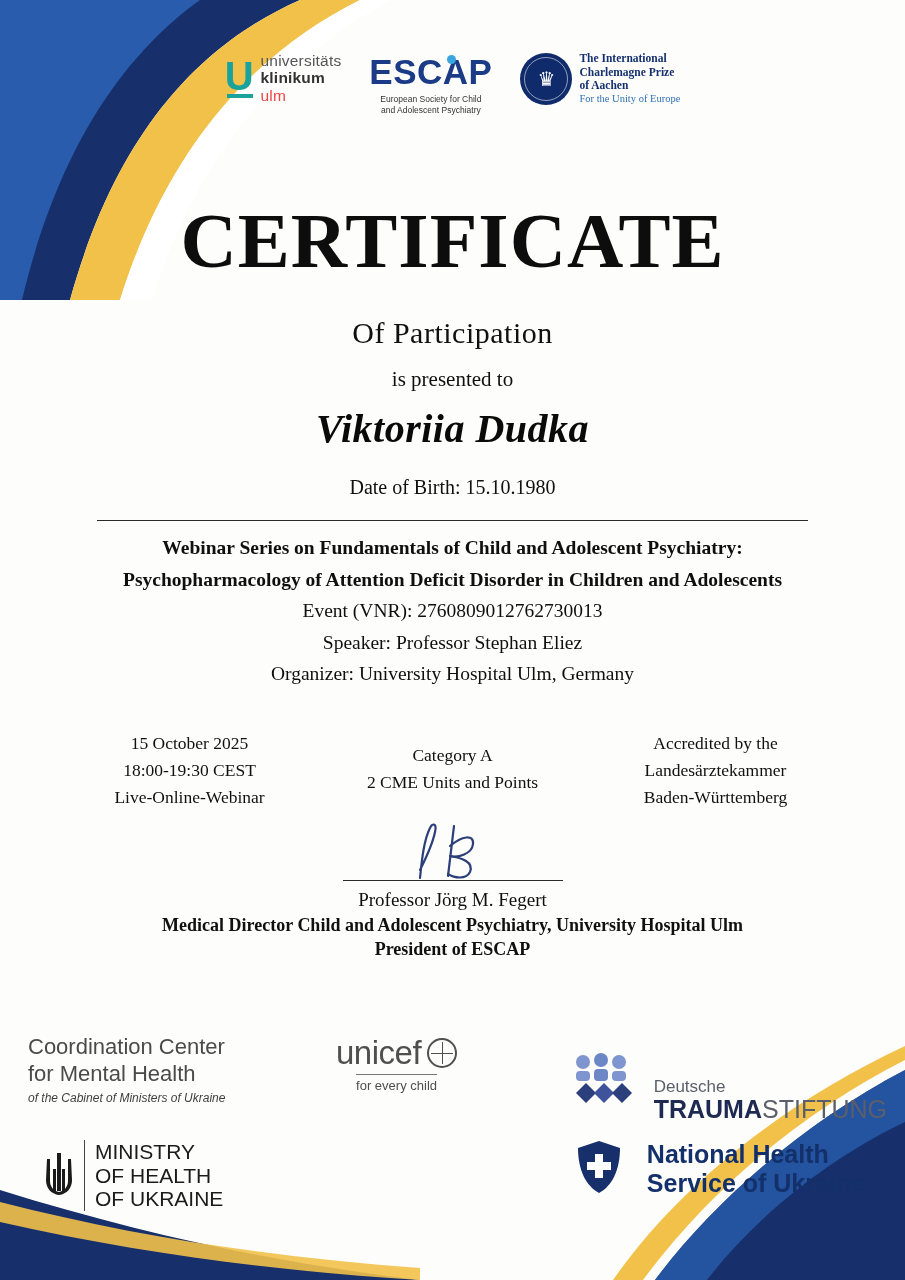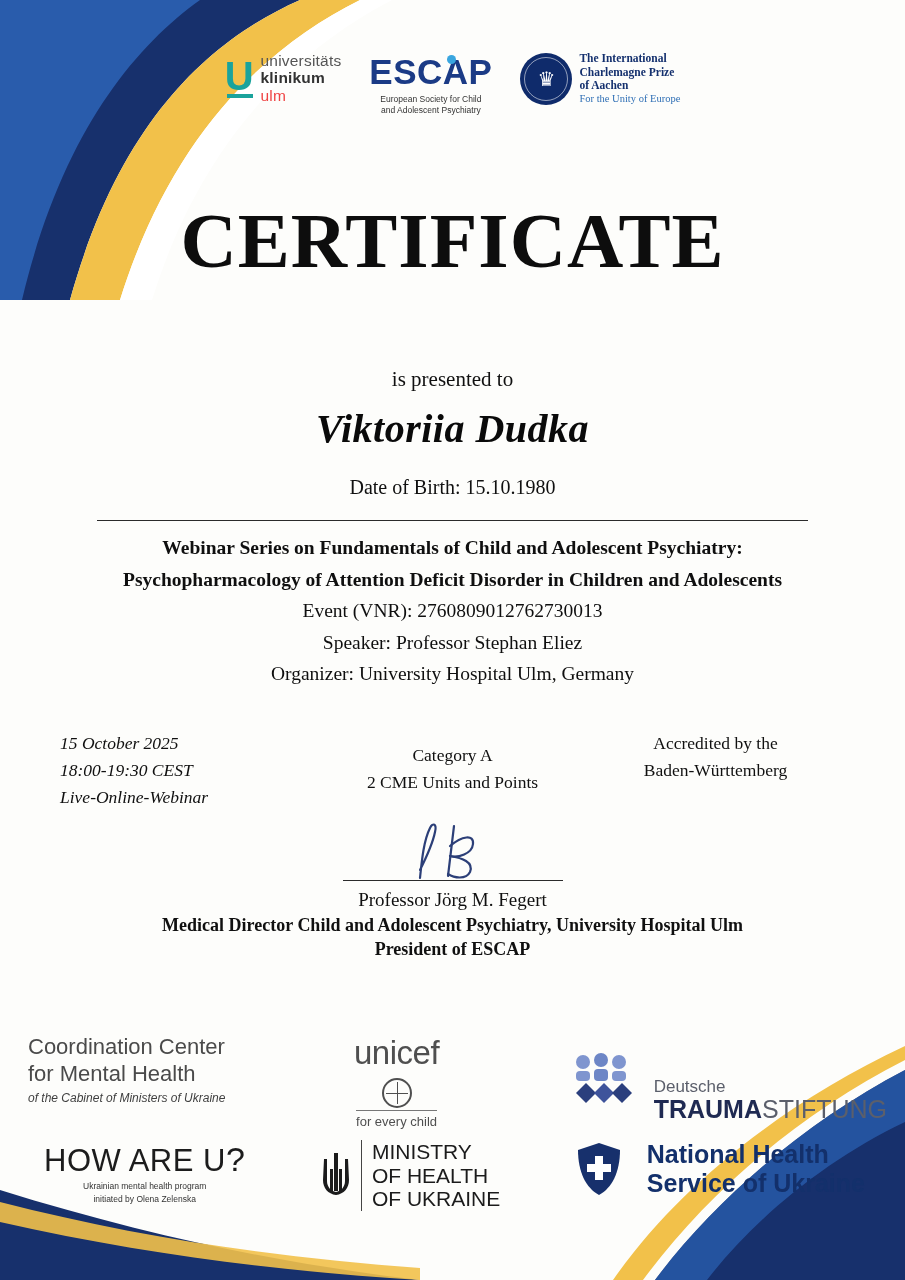--- a/index.html
+++ b/index.html
@@ -188,21 +188,21 @@
   .three-col {
     position: absolute;
     top: 730px;
     left: 60px; right: 60px;
     display: flex;
     justify-content: space-between;
     align-items: flex-start;
     color: #101010;
   }
   .three-col .col { width: 33%; text-align: center; line-height: 1.55; font-size: 17.5px; }
-  .three-col .col.left { text-align: left; font-style: italic; }
+  .three-col .col.left { text-align: center; }
   .three-col .col.mid { padding-top: 12px; }
   .three-col .col.right { text-align: center; }
 
   .sig-wrap {
     position: absolute;
     top: 818px; left: 0; right: 0;
     display: flex;
     flex-direction: column;
     align-items: center;
   }
@@ -241,21 +241,21 @@
   }
   .ccmh {
     font-family: "Liberation Sans", sans-serif;
     color: #4a4a4a;
     line-height: 1.22;
   }
   .ccmh .big { font-size: 22px; }
   .ccmh .small { font-size: 12px; margin-top: 3px; color: #3f3f3f; font-style: italic; }
 
   .unicef { display: flex; flex-direction: column; align-items: center; }
-  .unicef .row { display: flex; align-items: center; gap: 6px; flex-direction: column; }
+  .unicef .row { display: flex; align-items: center; gap: 6px; }
   .unicef .word {
     font-family: "Liberation Sans", sans-serif;
     font-size: 33px;
     color: #4f4f4f;
     letter-spacing: -0.5px;
   }
   .unicef .globe {
     width: 30px; height: 30px;
     border: 2px solid #4f4f4f;
     border-radius: 50%;
@@ -316,21 +316,21 @@
   .moh .trident { width: 30px; height: 48px; }
   .moh .txt {
     font-family: "Liberation Sans", sans-serif;
     font-size: 21px;
     color: #1b1b1b;
     line-height: 1.12;
     border-left: 1px solid #444;
     padding-left: 10px;
   }
 
-  .nhsu { display: flex; align-items: center; gap: 25px; }
+  .nhsu { display: flex; align-items: flex-start; gap: 25px; }
   .nhsu .shield { width: 46px; height: 54px; }
   .nhsu .txt {
     font-family: "Liberation Sans", sans-serif;
     font-weight: 700;
     font-size: 25px;
     color: #13306b;
     line-height: 1.14;
   }
 </style>
 </head>
@@ -391,20 +391,21 @@
         <div>The International</div>
         <div>Charlemagne Prize</div>
         <div>of Aachen</div>
         <div class="unity">For the Unity of Europe</div>
       </div>
     </div>
 
   </div>
 
   <div class="cert-title">CERTIFICATE</div>
+  <div class="of-participation">Of  Participation</div>
   <div class="presented-to">is presented to</div>
   <div class="recipient">Viktoriia Dudka</div>
   <div class="dob">Date of Birth: 15.10.1980</div>
 
   <div class="rule-top"></div>
 
   <div class="event-block">
     <div class="ln">Webinar Series on Fundamentals of Child and Adolescent Psychiatry:</div>
     <div class="ln">Psychopharmacology of Attention Deficit Disorder in Children and Adolescents</div>
     <div class="ln reg">Event (VNR): 2760809012762730013</div>
@@ -417,20 +418,21 @@
       <div>15 October 2025</div>
       <div>18:00-19:30 CEST</div>
       <div>Live-Online-Webinar</div>
     </div>
     <div class="col mid">
       <div>Category A</div>
       <div>2 CME Units and Points</div>
     </div>
     <div class="col right">
       <div>Accredited by the</div>
+      <div>Landesärztekammer</div>
       <div>Baden-Württemberg</div>
     </div>
   </div>
 
   <div class="sig-wrap">
     <svg class="sig-svg" width="190" height="66" viewBox="0 0 190 66">
       <path d="M62,60 C64,40 66,22 72,10 C75,4 79,6 77,14 C75,24 68,40 62,52" fill="none" stroke="#2c3f78" stroke-width="2.2" stroke-linecap="round"></path>
       <path d="M96,8 C94,24 92,42 90,58" fill="none" stroke="#2c3f78" stroke-width="2.2" stroke-linecap="round"></path>
       <path d="M92,28 C104,18 116,16 115,26 C114,36 100,40 92,38" fill="none" stroke="#2c3f78" stroke-width="2.2" stroke-linecap="round"></path>
       <path d="M92,38 C104,40 116,44 112,54 C108,62 96,60 90,56" fill="none" stroke="#2c3f78" stroke-width="2.2" stroke-linecap="round"></path>
@@ -474,27 +476,20 @@
         <div class="l2">
           <b>TRAUMA</b><span>STIFTUNG</span>
         </div>
       </div>
     </div>
 
   </div>
 
   <div class="footer-row2">
 
-    <div class="howareu">
-      <div class="line1">
-        <span>HOW ARE U</span><span class="q">?</span>
-      </div>
-      <div class="line2">Ukrainian mental health program</div>
-      <div class="line2">initiated by Olena Zelenska</div>
-    </div>
 
     <div class="moh">
       <svg class="trident" viewBox="0 0 30 48">
         <path d="M15,2 L17,2 L17,40 L13,40 L13,2 Z" fill="#1b1b1b"></path>
         <path d="M3,8 L6,8 L6,30 C6,36 10,40 15,41 L15,44 C7,43 2,37 2,29 Z" fill="#1b1b1b"></path>
         <path d="M27,8 L24,8 L24,30 C24,36 20,40 15,41 L15,44 C23,43 28,37 28,29 Z" fill="#1b1b1b"></path>
         <path d="M9,18 L12,18 L12,40 L9,40 Z" fill="#1b1b1b"></path>
         <path d="M21,18 L18,18 L18,40 L21,40 Z" fill="#1b1b1b"></path>
       </svg>
       <div class="txt">

